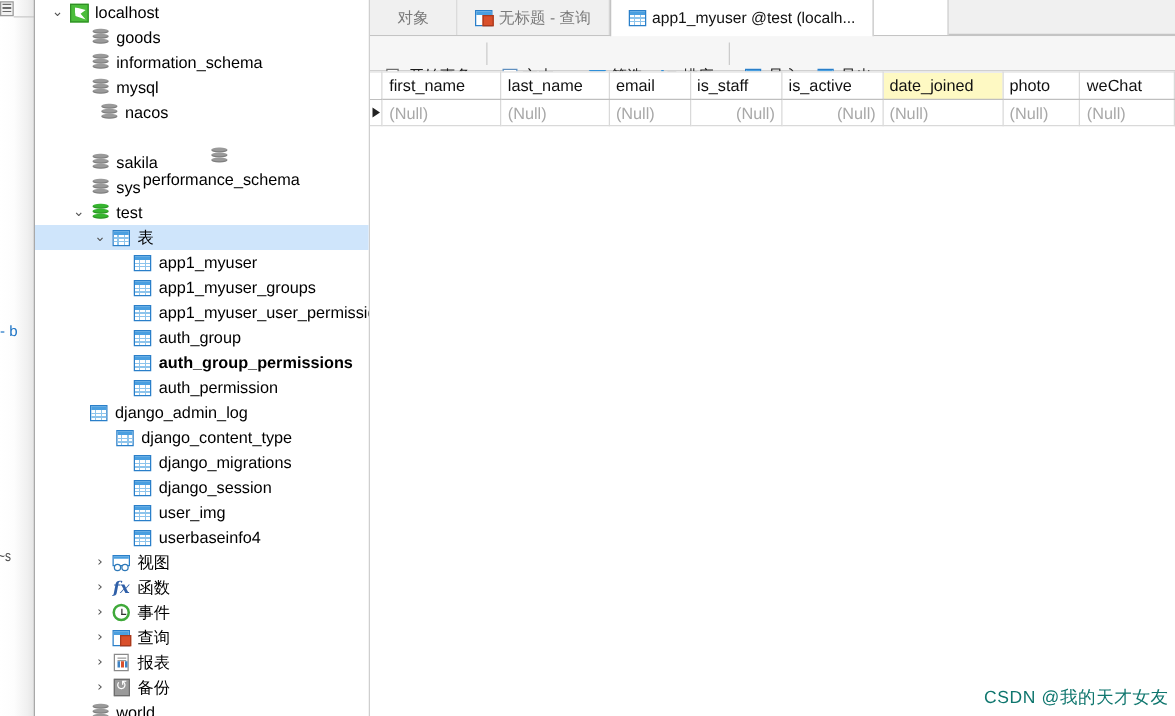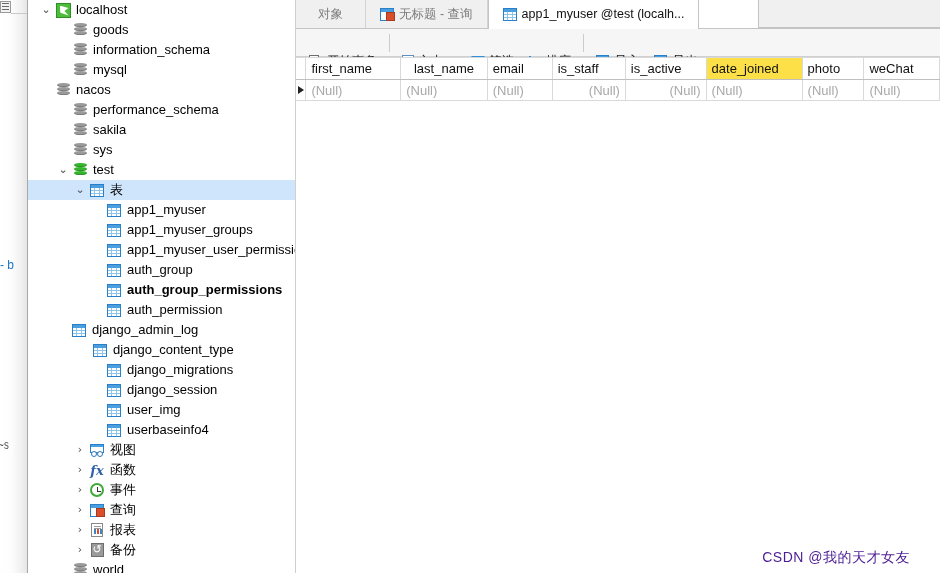--- a/index.html
+++ b/index.html
@@ -208,30 +208,30 @@
   table.grid { border-collapse: collapse; table-layout: fixed; }
   table.grid th, table.grid td {
     border-right: 1px solid #d9d9d9; border-bottom: 1px solid #d9d9d9;
     font-weight: normal; font-size: 13px; height: 21px; padding: 0 5px;
     overflow: hidden; white-space: nowrap; text-align: left;
   }
   table.grid th {
     background: #ffffff; color: #111; border-top: 1px solid #d9d9d9;
     border-bottom: 1px solid #bfbfbf; height: 22px;
   }
-  table.grid th.hl { background: #fde047; }
+  table.grid th.hl { background: #fef9c3; }
   table.grid td { color: #a8a8a8; }
   table.grid td.r { text-align: right; }
   .rowhdr { width: 12px; padding: 0 !important; background: #ffffff; border-right: 1px solid #d9d9d9; position: relative; }
   th.rowhdr { background: #ffffff; }
   .cur-arrow { position: absolute; left: 2px; top: 50%; transform: translateY(-50%);
     width: 0; height: 0; border-left: 6px solid #222; border-top: 4px solid transparent; border-bottom: 4px solid transparent; }
 
   .watermark {
-    position: absolute; right: 30px; bottom: 6px; color: #4c1d95; font-size: 14px;
+    position: absolute; right: 5px; bottom: 6px; color: #0f766e; font-size: 14px;
     letter-spacing: .5px; white-space: nowrap;
   }
 </style>
 </head>
 <body>
 
 <div id="app">
 
   <div class="edge-strip">
     <div class="strip-top-icon"></div>
@@ -276,32 +276,32 @@
           <span class="twisty none"></span>
           <span class="ico">
             <span class="ic-db">
               <i></i>
               <i></i>
               <i></i>
             </span>
           </span>
           <span class="lbl">mysql</span>
         </div>
-        <div class="row" style="padding-left: 10px; align-items: center;">
+        <div class="row" style="padding-left: 34px; align-items: center;">
           <span class="twisty none"></span>
           <span class="ico">
             <span class="ic-db">
               <i></i>
               <i></i>
               <i></i>
             </span>
           </span>
           <span class="lbl">nacos</span>
         </div>
-        <div class="row" style="padding-left: 27px;">
+        <div class="row" style="padding-left: 27px; flex-direction: column;">
           <span class="twisty none"></span>
           <span class="ico">
             <span class="ic-db">
               <i></i>
               <i></i>
               <i></i>
             </span>
           </span>
           <span class="lbl">performance_schema</span>
         </div>
@@ -566,21 +566,21 @@
           <span>导出</span>
         </div>
       </div>
 
     <div class="grid-wrap">
       <table class="grid" id="grid">
           <thead>
             <tr>
               <th class="rowhdr"></th>
               <th style="width: 100px;">first_name</th>
-              <th style="width: 90px; text-align: center;">last_name</th>
+              <th style="width: 90px;">last_name</th>
               <th style="width: 70px;">email</th>
               <th style="width: 78px;">is_staff</th>
               <th style="width: 85px;">is_active</th>
               <th class="hl" style="width: 100px;">date_joined</th>
               <th style="width: 66px;">photo</th>
               <th style="width: 80px;">weChat</th>
             </tr>
           </thead>
           <tbody>
             <tr>

